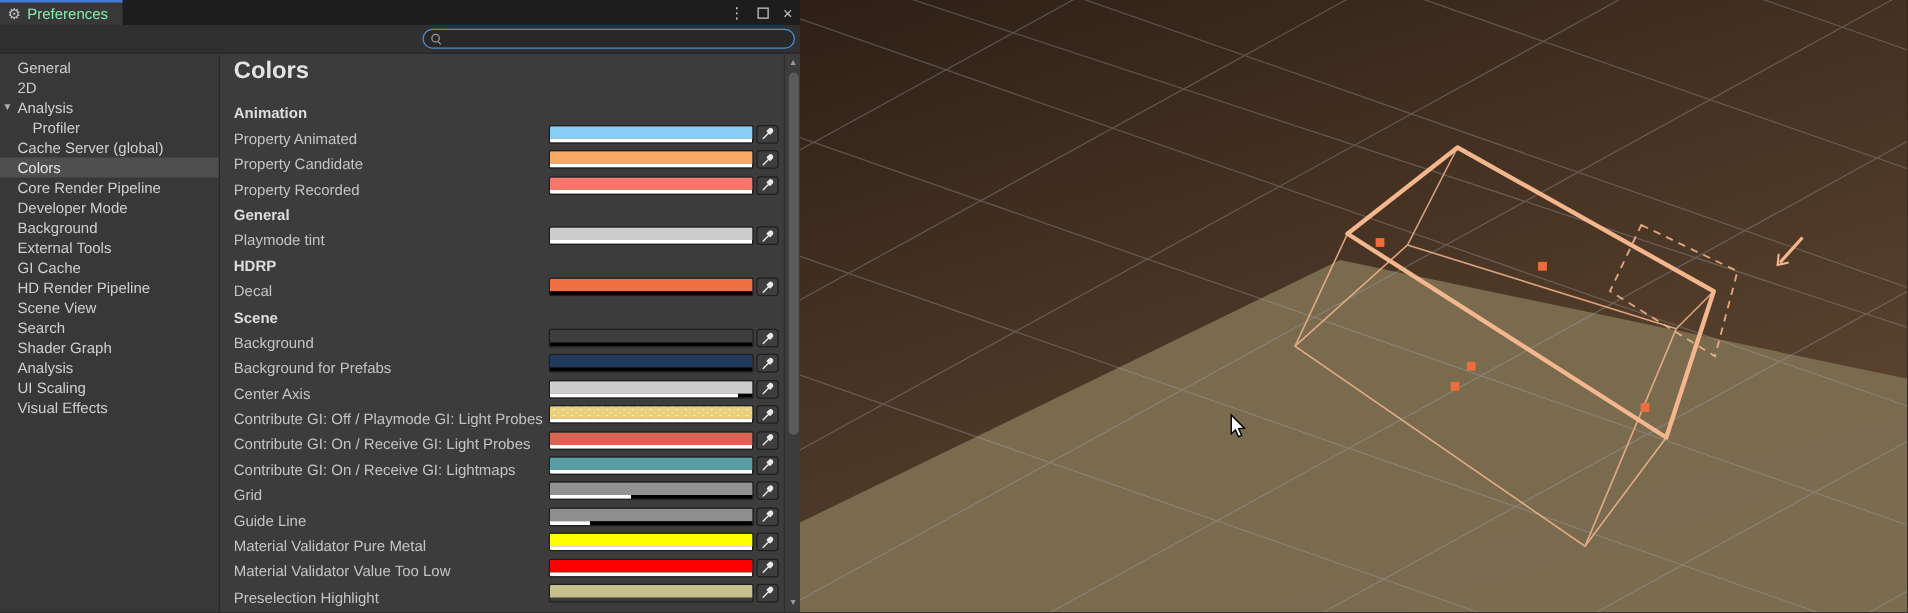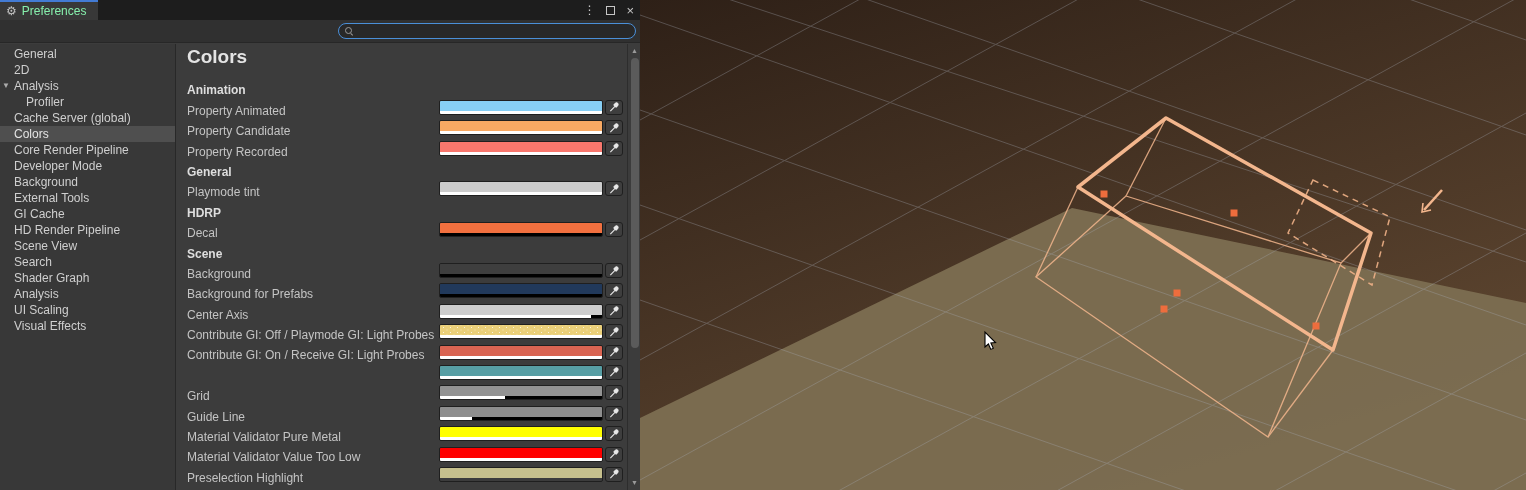--- a/index.html
+++ b/index.html
@@ -251,20 +251,21 @@
                 <div class="fill" style="background-color: rgb(217, 100, 82);"></div>
                 <div class="alpha" style="background: linear-gradient(to right, rgb(255, 255, 255) 100%, rgb(0, 0, 0) 100%);"></div>
               </div>
               <div class="dropper">
                 <svg width="12" height="12" viewBox="0 0 14 14">
                   <path d="M3 11.4 L7.8 6.6 M6.8 4.6 l2.6 2.6 M8.6 2.8 a1.7 1.7 0 0 1 2.6 2.6 l-1.5 1.5 -2.6 -2.6 z" stroke="#e8e8e8" stroke-width="1.3" fill="#e8e8e8" stroke-linecap="round"></path>
                 </svg>
               </div>
             </div>
             <div class="row">
+              <span class="lbl">Contribute GI: On / Receive GI: Lightmaps</span>
               <div class="swatch">
                 <div class="fill" style="background-color: rgb(87, 158, 164);"></div>
                 <div class="alpha" style="background: linear-gradient(to right, rgb(255, 255, 255) 100%, rgb(0, 0, 0) 100%);"></div>
               </div>
               <div class="dropper">
                 <svg width="12" height="12" viewBox="0 0 14 14">
                   <path d="M3 11.4 L7.8 6.6 M6.8 4.6 l2.6 2.6 M8.6 2.8 a1.7 1.7 0 0 1 2.6 2.6 l-1.5 1.5 -2.6 -2.6 z" stroke="#e8e8e8" stroke-width="1.3" fill="#e8e8e8" stroke-linecap="round"></path>
                 </svg>
               </div>
             </div>

